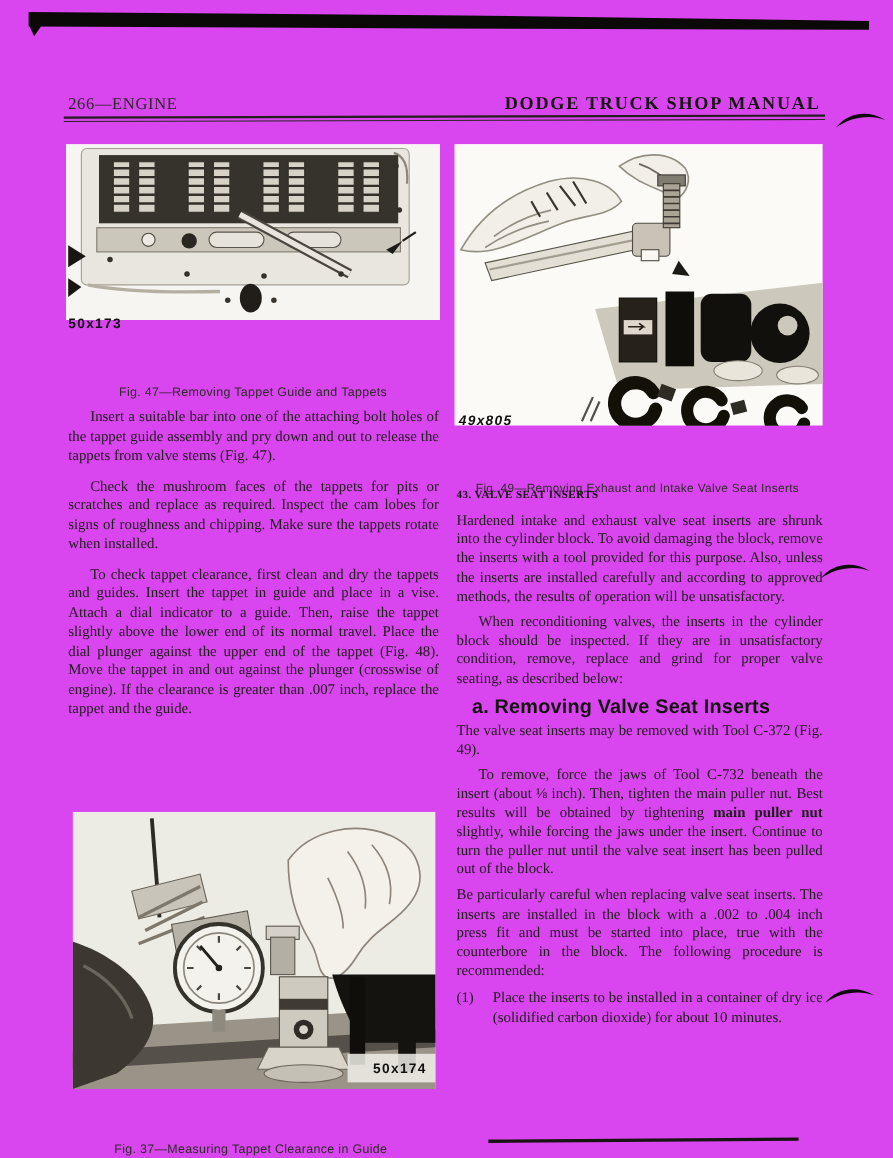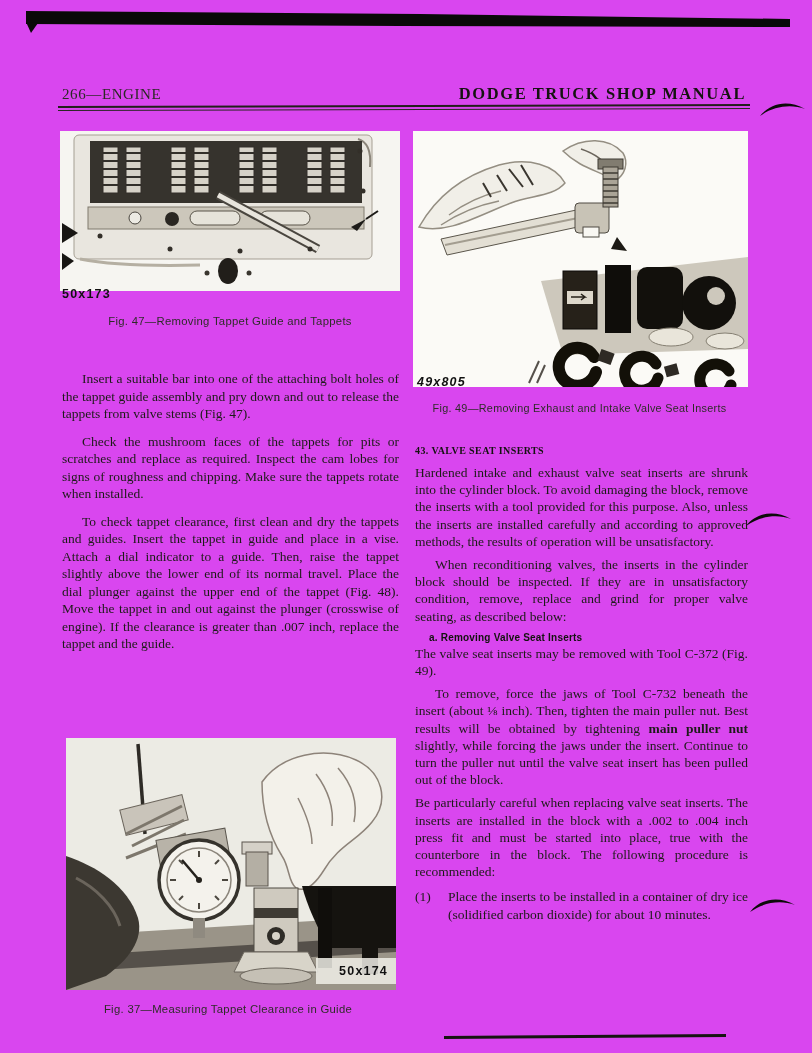--- a/index.html
+++ b/index.html
@@ -28,35 +28,35 @@
   .figure svg { display:block; }
   .fig47 { left:60px; top:131px; width:340px; height:172px;text-decoration:underline; }
   .fig48 { left:66px; top:738px; width:330px; height:252px;text-align:right; }
   .fig49 { left:413px; top:131px; width:335px; height:258px; }
   .photo-label { position:absolute; font-family:"Liberation Sans", sans-serif;
     font-weight:bold; font-size:12.5px; letter-spacing:1.2px; color:#111; }
   .label-47 { left:2px; bottom:2px; }
   .label-48 { right:8px; bottom:12px; }
   .label-49 { left:4px; bottom:0px;font-style:italic; }
   .caption { position:absolute; font-family:"Liberation Sans", sans-serif;
-    font-size:11.3px; letter-spacing:0.3px; color:#2e2c28; text-align:center; }
+    font-size:11.3px; letter-spacing:0.3px; color:#2e2c28; text-align:center;margin-top:36px; }
   .caption-47 { left:60px; top:315px; width:340px; }
   .caption-48 { left:56px; top:1003px; width:344px; }
   .caption-49 { left:406px; top:402px; width:347px; font-size:10.8px; }
   
   .lc-text { position:absolute; left:62px; top:370px; width:337px; }
   .rc-text { position:absolute; left:415px; top:445px; width:333px; }
   .body-text p { font-size:13.5px; line-height:17.5px; text-align:justify;
     margin:0 0 10px 0; text-indent:20px; color:#1d1b18; }
   .rc-text p { line-height:17.2px; margin-bottom:6px; }
   p.flush { text-indent:0; }
   .section-heading { font-weight:bold; font-size:10px; letter-spacing:0.4px;
     margin:0 0 8px 0; color:#14120f; }
   .subheading { font-family:"Liberation Sans", sans-serif; font-weight:bold;
-    font-size:10px; letter-spacing:0.2px; margin:7px 0 2px 14px; color:#14120f; }
+    font-size:18px; letter-spacing:0.2px; margin:7px 0 2px 14px; color:#14120f; }
   .list-item { display:flex; font-size:13.5px; line-height:17.2px; margin-top:8px; }
   .list-num { flex:none; width:33px; }
   .list-text { flex:1; text-align:justify; }
   b.inline { font-weight:bold; }
 </style>
 </head>
 <body>
 
 <div class="page">
 

